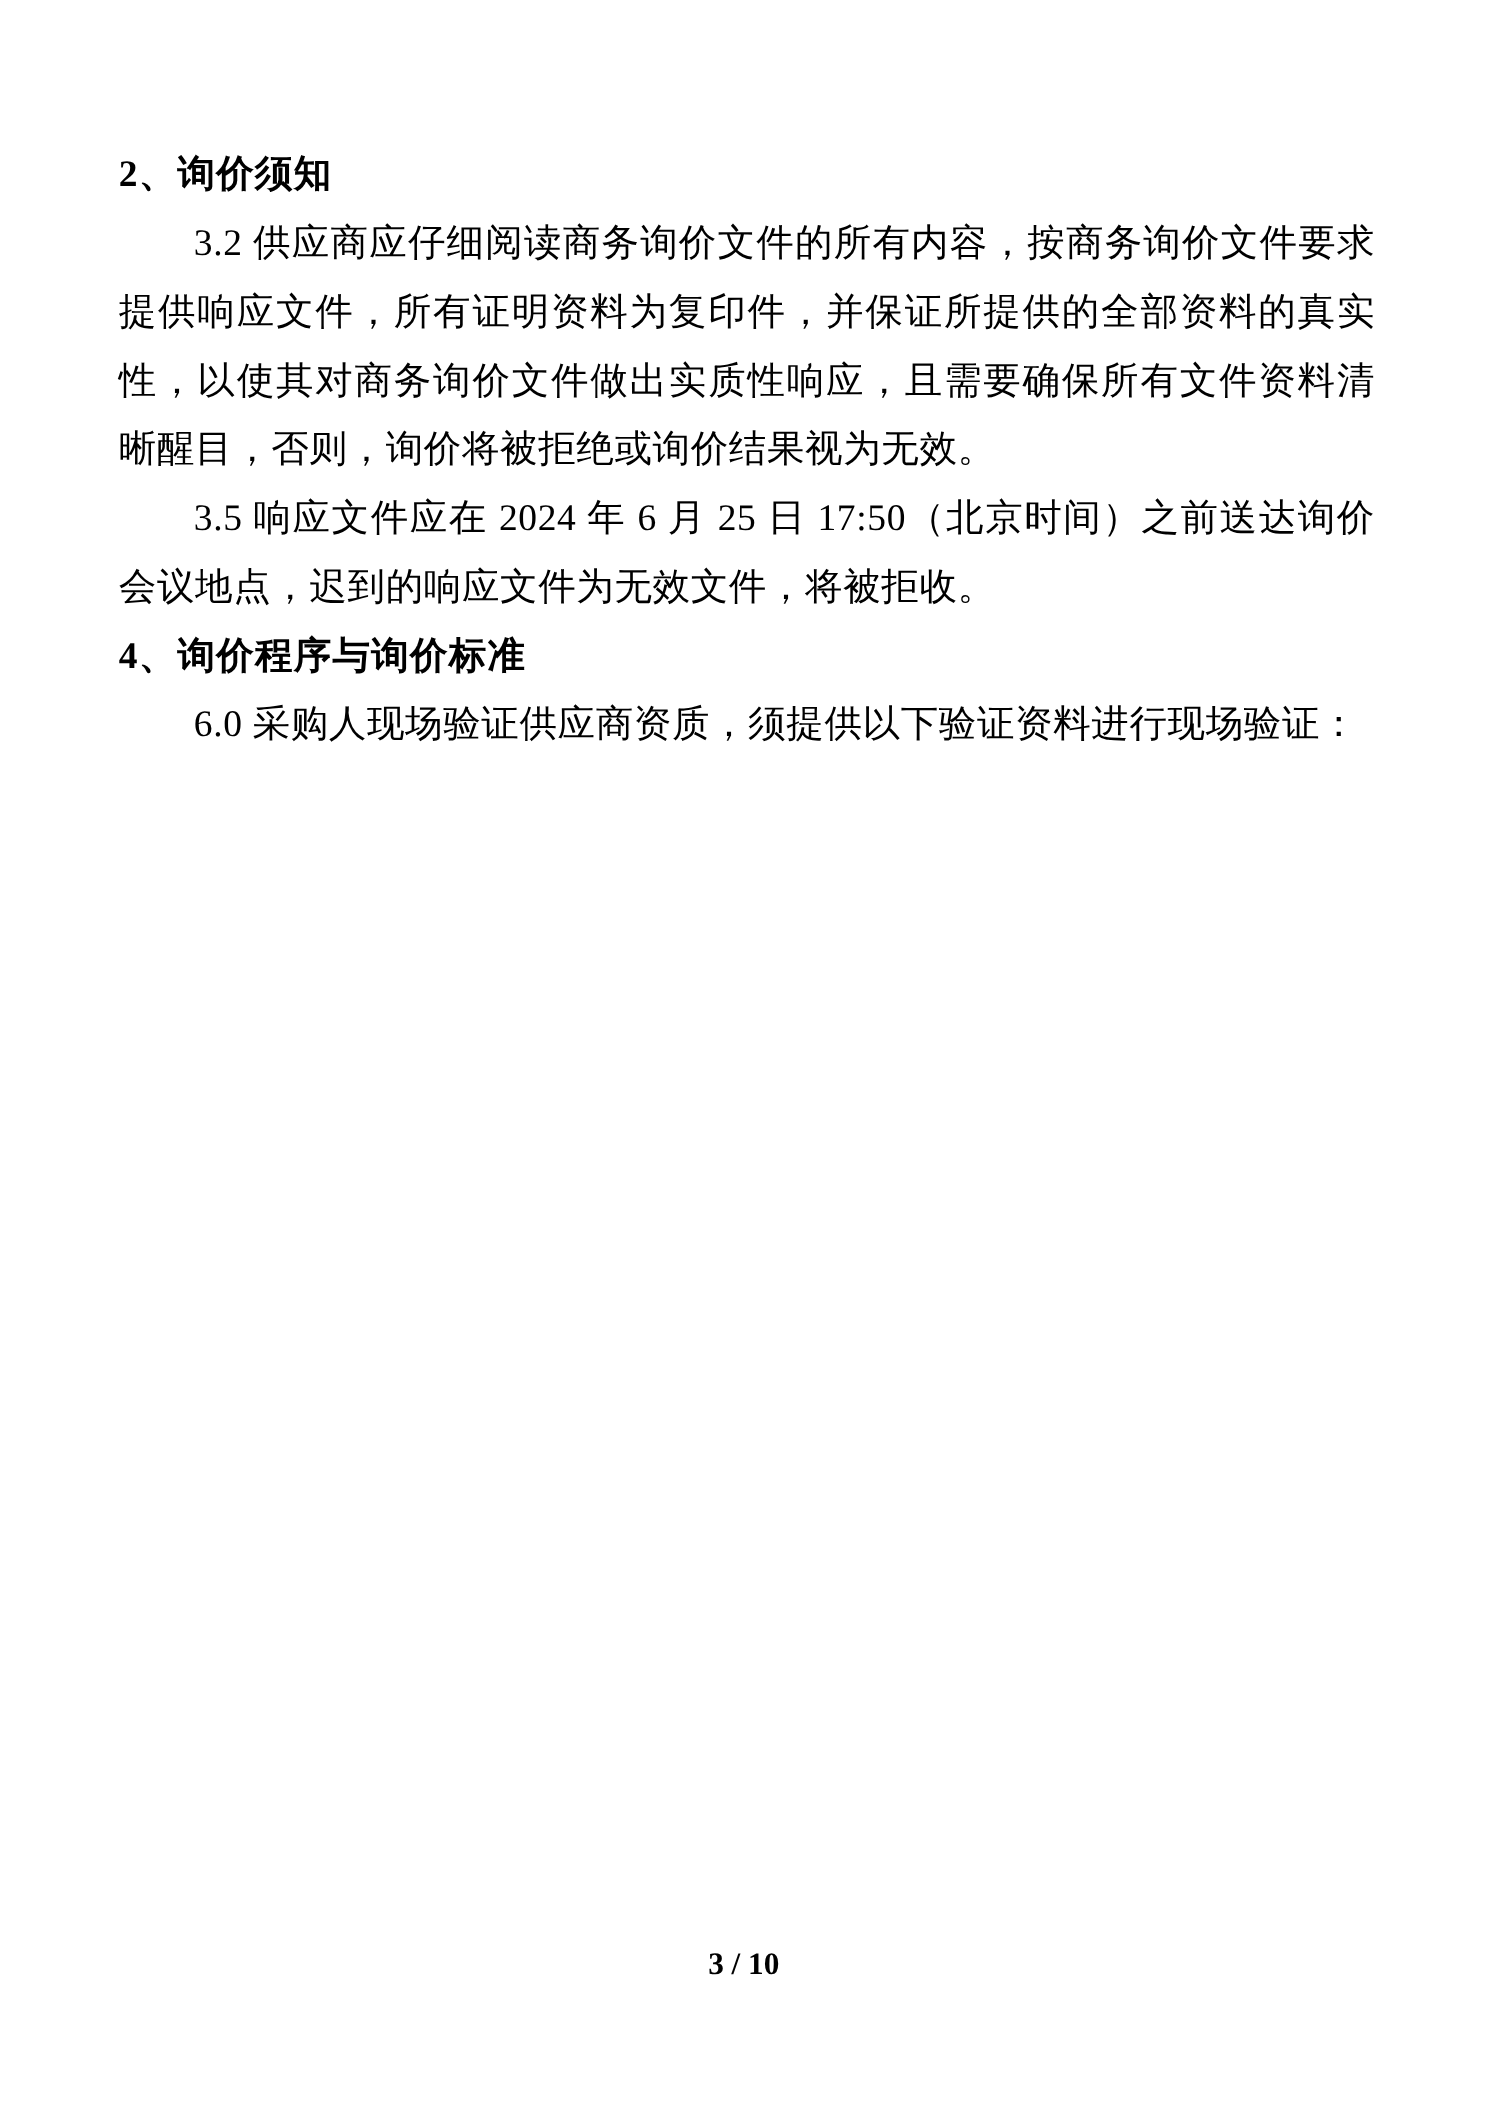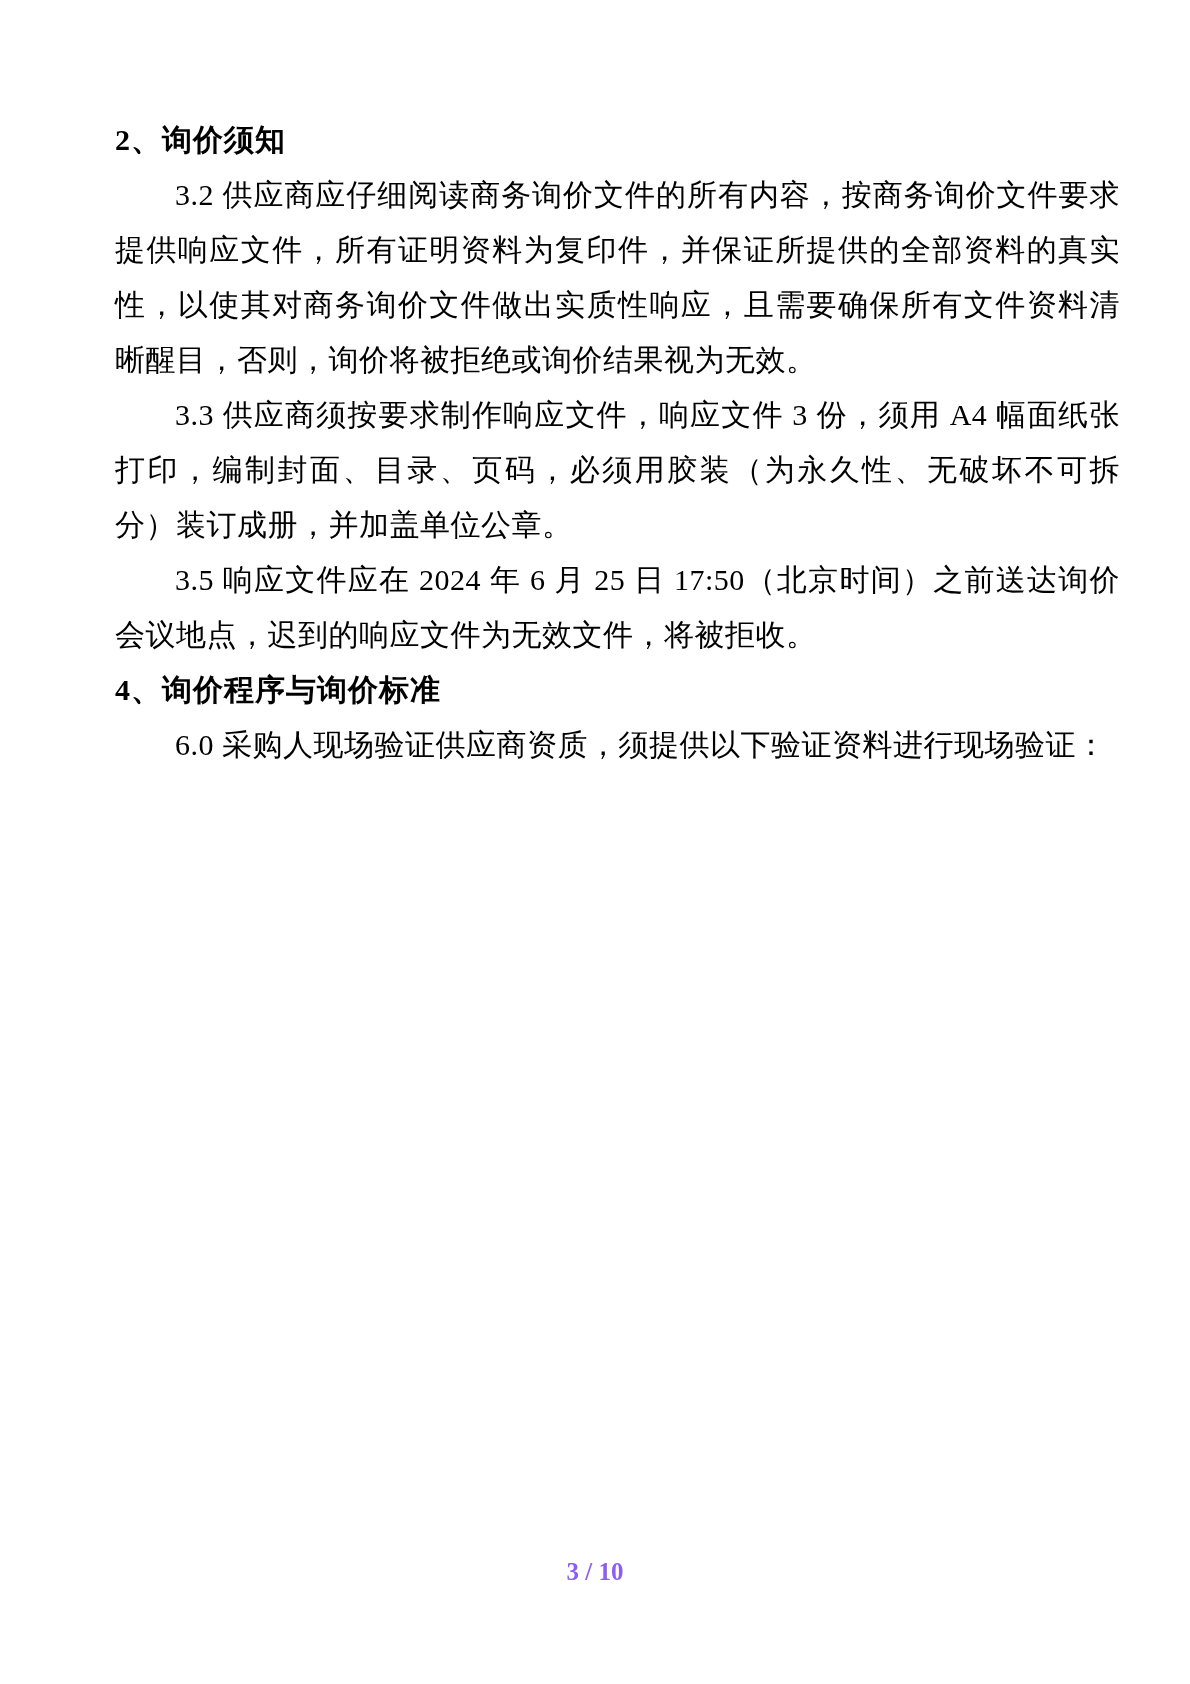--- a/index.html
+++ b/index.html
@@ -19,21 +19,20 @@
   .doc {
     position: absolute;
     left: 95px;
     top: 112px;
     width: 1005px;
     font-size: 30px;
     line-height: 55px;
     text-align: justify;
     text-justify: inter-ideograph;
     letter-spacing: 0.5px;
-    margin-left: 20px;
   }
   .doc p {
     margin: 0;
     padding: 0;
     text-indent: 2em;
   }
   .heading {
     font-weight: bold;
     text-indent: 0;
     letter-spacing: 1px;
@@ -43,29 +42,28 @@
   }
   .footer {
     position: absolute;
     left: 0;
     top: 1558px;
     width: 100%;
     text-align: center;
     font-size: 25px;
     font-weight: bold;
     font-family: "Liberation Serif", "DejaVu Serif", serif;
-    color: #8b5cf6;
+    color: #000000;
   }
 </style>
 </head>
 <body>
 
 <div class="page">
   <div class="doc">
     <div class="heading">2、询价须知</div>
     <p>3.2 供应商应仔细阅读商务询价文件的所有内容，按商务询价文件要求提供响应文件，所有证明资料为复印件，并保证所提供的全部资料的真实性，以使其对商务询价文件做出实质性响应，且需要确保所有文件资料清晰醒目，否则，询价将被拒绝或询价结果视为无效。</p>
-    <p>3.3 供应商须按要求制作响应文件，响应文件 3 份，须用 A4 幅面纸张打印，编制封面、目录、页码，必须用胶装（为永久性、无破坏不可拆分）装订成册，并加盖单位公章。</p>
     <p>3.5 响应文件应在 2024 年 6 月 25 日 17:50（北京时间）之前送达询价会议地点，迟到的响应文件为无效文件，将被拒收。</p>
     <div class="heading">4、询价程序与询价标准</div>
     <p>6.0 采购人现场验证供应商资质，须提供以下验证资料进行现场验证：</p>
   </div>
   <div class="footer">3 / 10</div>
 </div>
 
 </body></html>

